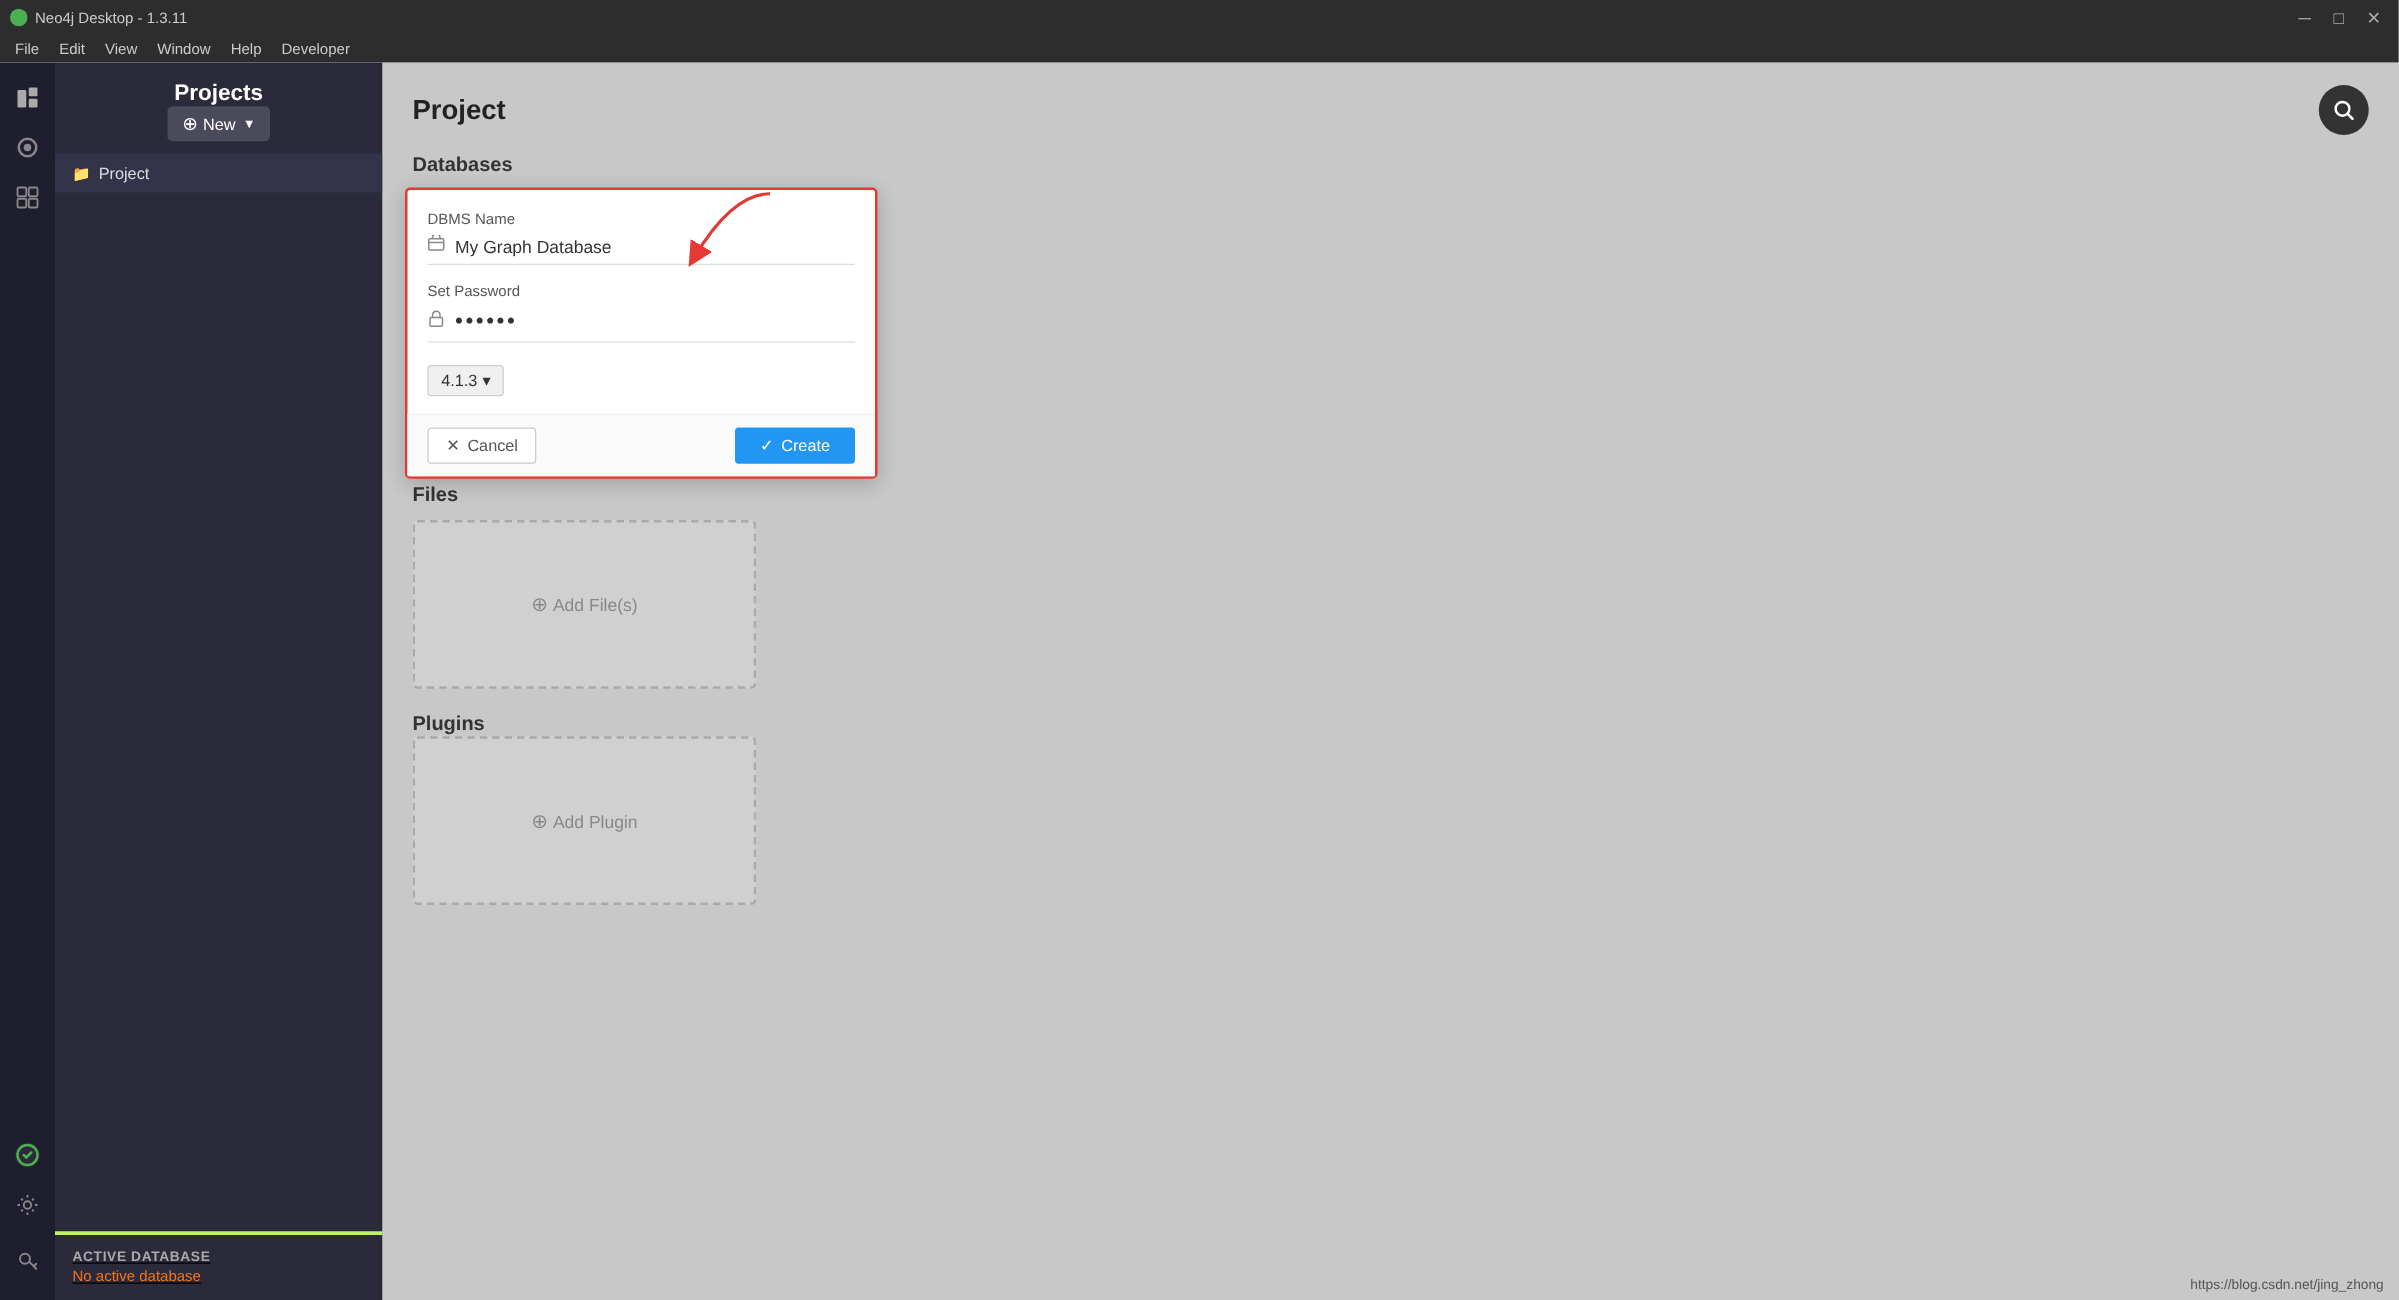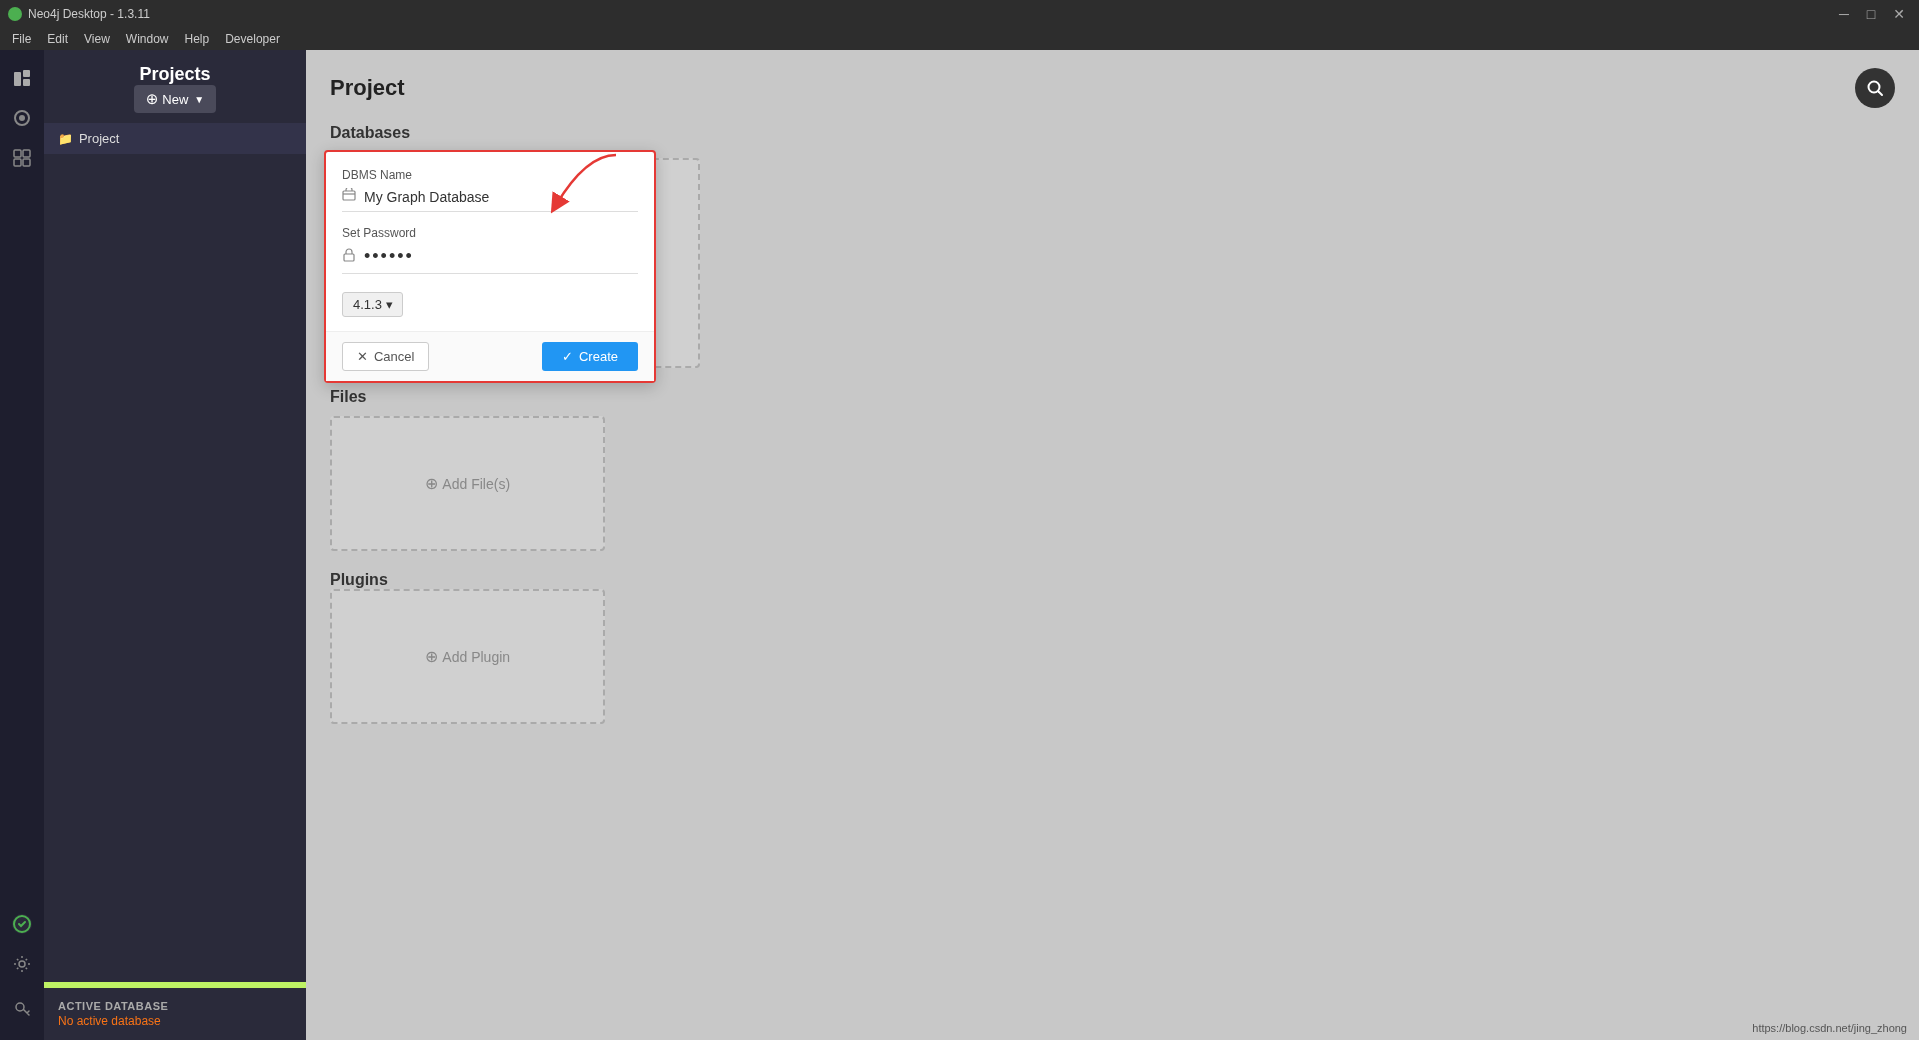--- a/index.html
+++ b/index.html
@@ -132,21 +132,22 @@
       color: #ddd;
       font-size: 13px;
       cursor: pointer;
       background: #33334a;
     }
     .project-item-icon { margin-right: 6px; color: #aaa; font-size: 12px; }
 
     .sidebar-footer {
       margin-top: auto;
       padding: 12px 14px;
-      border-top: 6px solid #bef264;
+      border-top: 3px solid #bef264;
+      text-decoration: underline;
     }
     .active-db-label {
       color: #aaa;
       font-size: 11px;
       font-weight: 600;
       text-transform: uppercase;
       letter-spacing: 0.5px;
     }
     .active-db-value {
       color: #f97316;
@@ -202,21 +203,21 @@
     
     .dialog-overlay {
       position: absolute;
       top: 0; left: 0; right: 0; bottom: 0;
       z-index: 10;
     }
     .dialog {
       position: absolute;
       top: 100px;
       left: 18px;
-      width: 332px;
+      width: 378px;
       background: #fff;
       border: 2px solid #e53935;
       border-radius: 4px;
       padding: 0;
       box-shadow: 0 4px 16px rgba(0,0,0,0.2);
     }
     .dialog-body {
       padding: 16px 16px 14px;
     }
     .dialog-field-label {

